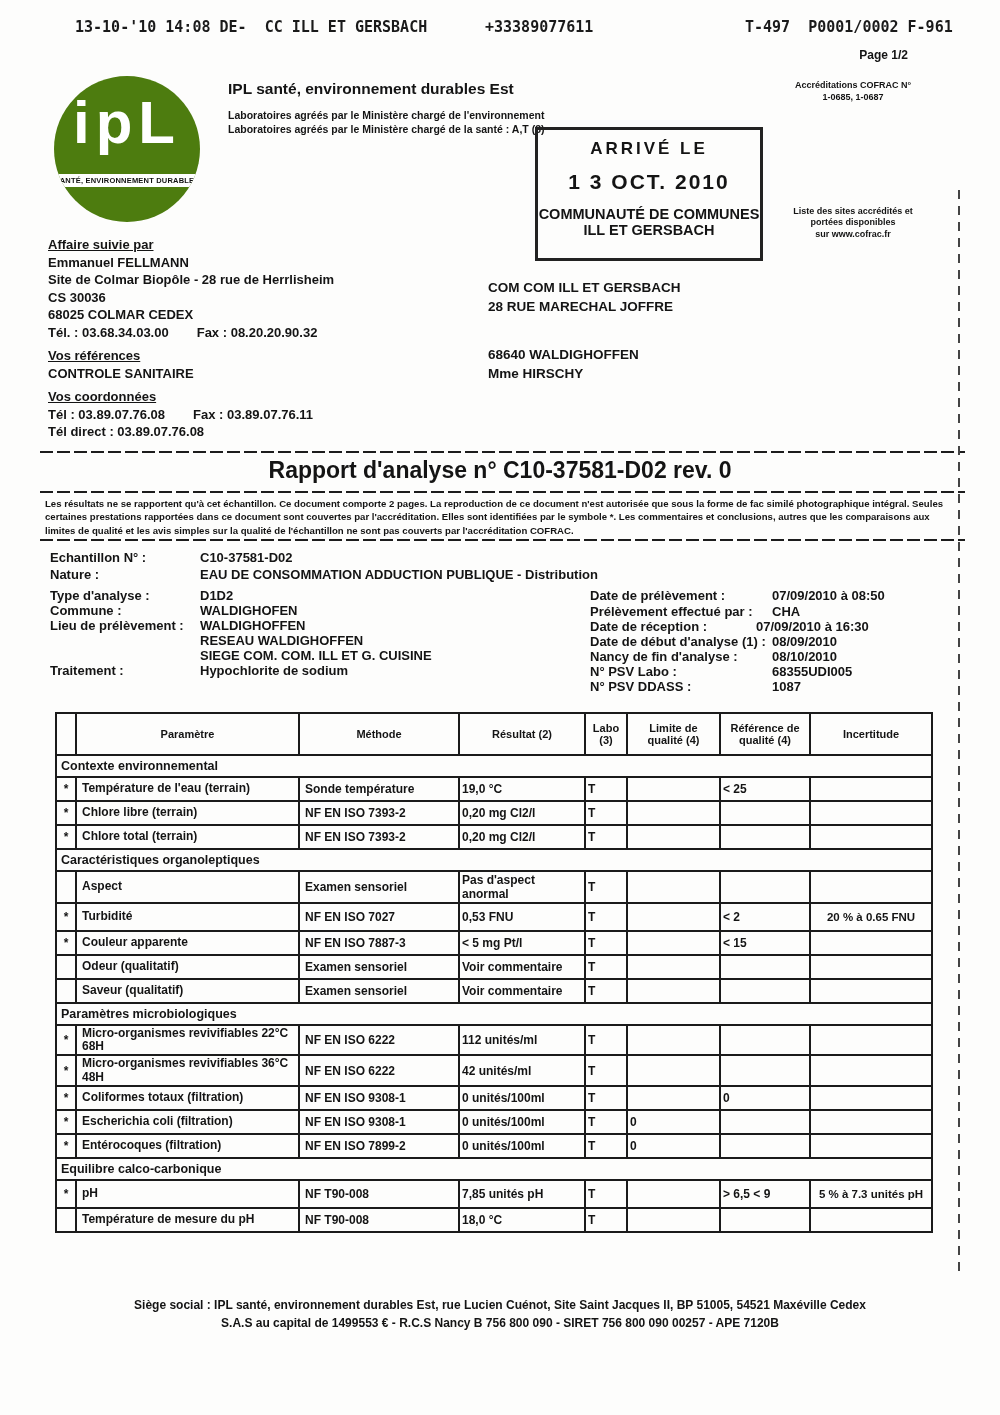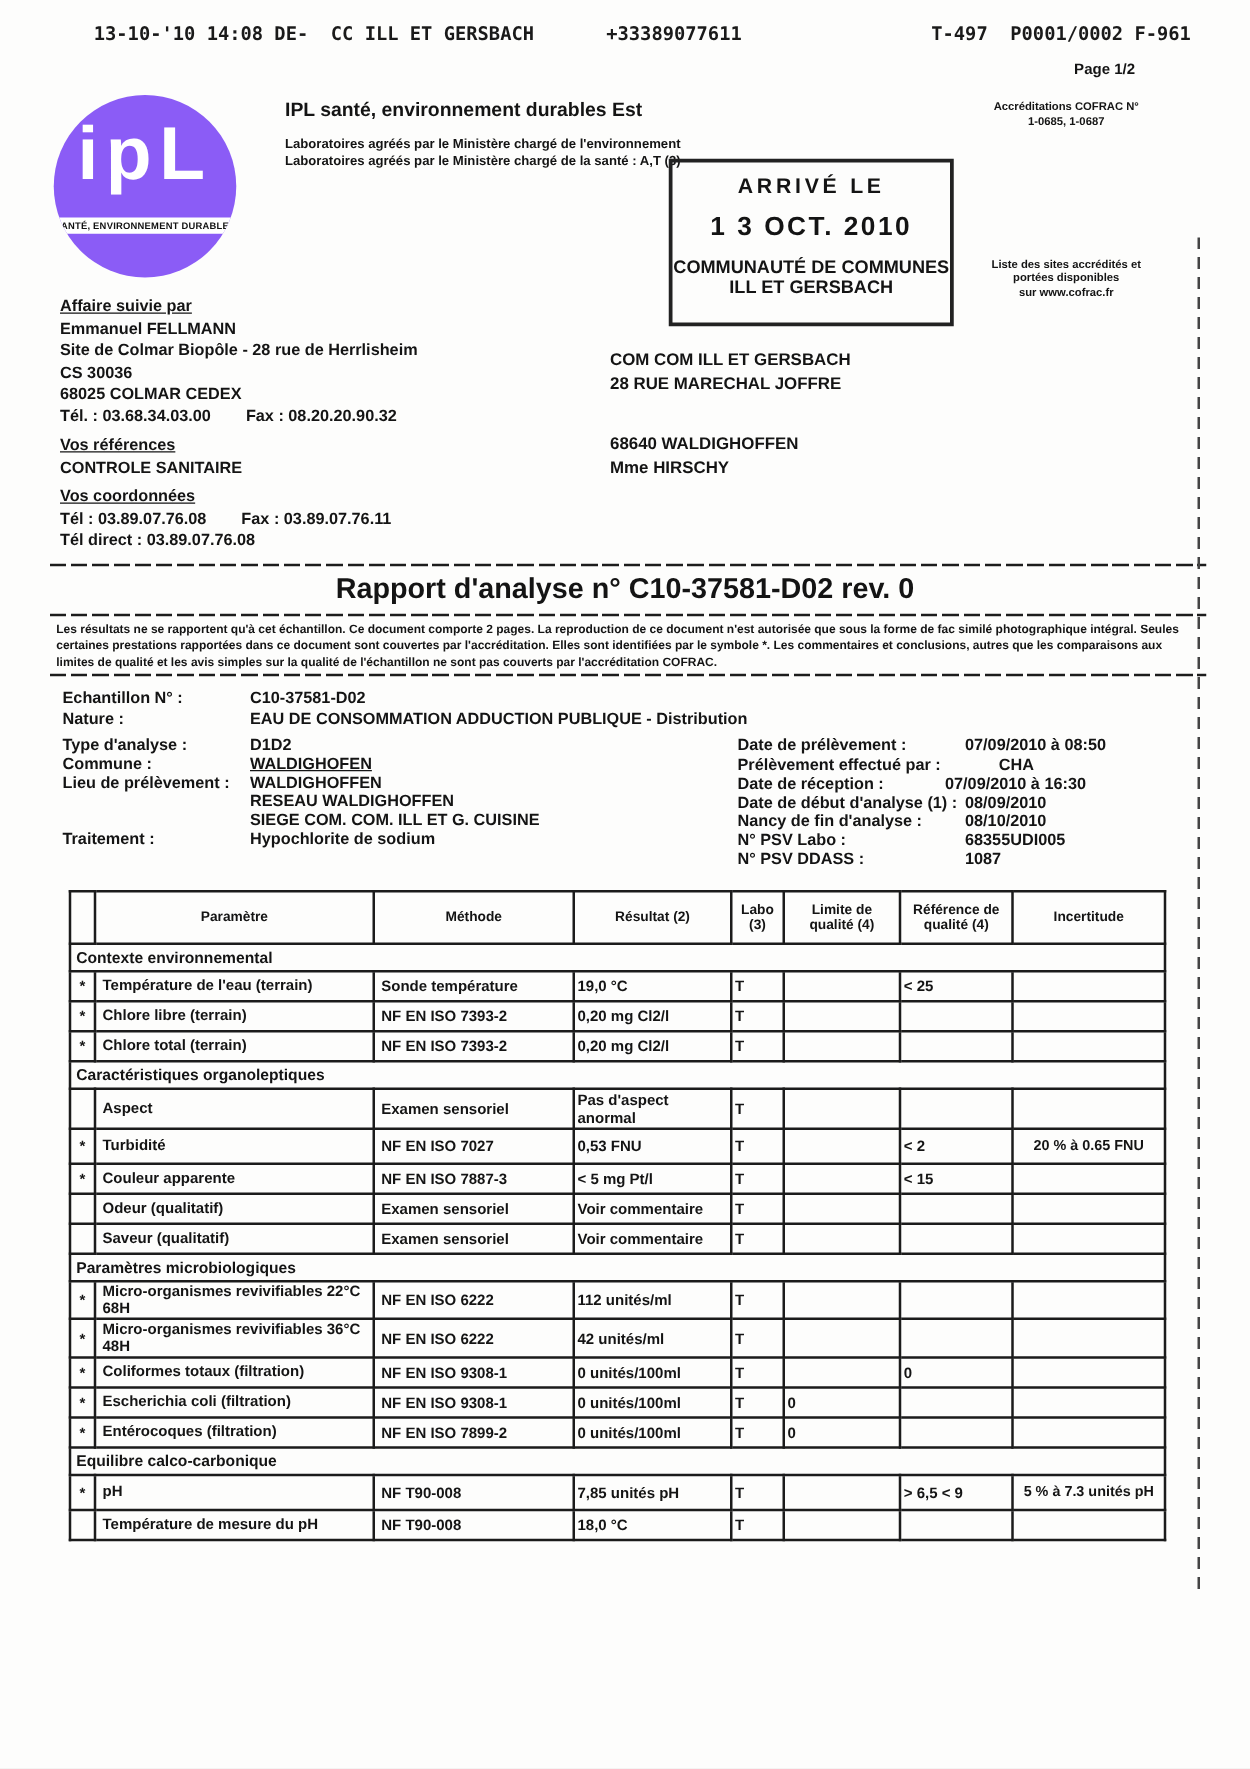--- a/index.html
+++ b/index.html
@@ -3,21 +3,21 @@
 <meta charset="utf-8">
 <style>
   html,body{margin:0;padding:0;background:#e8e8e8;}
   .page{position:relative;width:1000px;height:1415px;background:#fdfdfc;margin:0 auto;
         font-family:"Liberation Sans",sans-serif;color:#141414;overflow:hidden;}
   .abs{position:absolute;}
   
   .faxline{font-family:"DejaVu Sans Mono",monospace;font-weight:bold;font-size:15px;white-space:pre;color:#1a1a1a;}
   .pagenote{font-size:12px;font-weight:bold;}
   
-  .ipl-logo{left:43px;top:76px;width:146px;height:146px;background:#8b5cf6;border-radius:50%;overflow:hidden;}
+  .ipl-logo{left:54px;top:76px;width:146px;height:146px;background:#4d7c0f;border-radius:50%;overflow:hidden;}
   .ipl-letters{color:#ffffff;font-size:60px;font-weight:bold;text-align:center;margin-top:12px;letter-spacing:6px;}
   .ipl-band{position:absolute;left:0;right:0;top:98px;background:#ffffff;color:#111;
             font-size:7.5px;font-weight:bold;text-align:center;padding:2px 0;letter-spacing:0.2px;white-space:nowrap;}
   
   .company{font-size:15.5px;font-weight:bold;}
   .agree{font-size:10.5px;font-weight:bold;line-height:1.35;}
   .accred{width:170px;text-align:center;font-size:9px;font-weight:bold;line-height:1.3;}
   .cofrac-box{width:170px;text-align:center;}
   .cofrac-word{font-size:17px;font-weight:bold;letter-spacing:1px;line-height:1;}
   .essais{display:inline-block;font-size:9px;font-weight:bold;letter-spacing:5px;
@@ -128,32 +128,32 @@
   <div class="abs disclaimer">Les résultats ne se rapportent qu'à cet échantillon. Ce document comporte 2 pages. La reproduction de ce document n'est autorisée que sous la forme de fac similé photographique intégral. Seules certaines prestations rapportées dans ce document sont couvertes par l'accréditation. Elles sont identifiées par le symbole *. Les commentaires et conclusions, autres que les comparaisons aux limites de qualité et les avis simples sur la qualité de l'échantillon ne sont pas couverts par l'accréditation COFRAC.</div>
   <div class="abs dash-rule" style="top:539px;"></div>
 
   <span class="abs info-label" style="left:50px;top:550px;">Echantillon N° :</span>
   <span class="abs info-value" style="left:200px;top:550px;">C10-37581-D02</span>
   <span class="abs info-label" style="left:50px;top:567px;">Nature :</span>
   <span class="abs info-value" style="left:200px;top:567px;">EAU DE CONSOMMATION ADDUCTION PUBLIQUE - Distribution</span>
   <span class="abs info-label" style="left:50px;top:588px;">Type d'analyse :</span>
   <span class="abs info-value" style="left:200px;top:588px;">D1D2</span>
   <span class="abs info-label" style="left:50px;top:603px;">Commune :</span>
-  <span class="abs info-value" style="left:200px;top:603px;text-decoration:underline;">WALDIGHOFEN</span>
+  <span class="abs info-value" style="left:200px;top:603px;">WALDIGHOFEN</span>
   <span class="abs info-label" style="left:50px;top:618px;">Lieu de prélèvement :</span>
   <span class="abs info-value" style="left:200px;top:618px;">WALDIGHOFFEN</span>
   <span class="abs info-value" style="left:200px;top:633px;">RESEAU WALDIGHOFFEN</span>
   <span class="abs info-value" style="left:200px;top:648px;">SIEGE COM. COM. ILL ET G. CUISINE</span>
   <span class="abs info-label" style="left:50px;top:663px;">Traitement :</span>
   <span class="abs info-value" style="left:200px;top:663px;">Hypochlorite de sodium</span>
 
   <span class="abs info-label" style="left:590px;top:588px;">Date de prélèvement :</span>
   <span class="abs info-value" style="left:772px;top:588px;">07/09/2010 à 08:50</span>
   <span class="abs info-label" style="left:590px;top:604px;">Prélèvement effectué par :</span>
-  <span class="abs info-value" style="left:799px;top:604px;">CHA</span>
+  <span class="abs info-value" style="left:772px;top:604px;">CHA</span>
   <span class="abs info-label" style="left:590px;top:619px;">Date de réception :</span>
   <span class="abs info-value" style="left:756px;top:619px;">07/09/2010 à 16:30</span>
   <span class="abs info-label" style="left:590px;top:634px;">Date de début d'analyse (1) :</span>
   <span class="abs info-value" style="left:772px;top:634px;">08/09/2010</span>
   <span class="abs info-label" style="left:590px;top:649px;">Nancy de fin d'analyse :</span>
   <span class="abs info-value" style="left:772px;top:649px;">08/10/2010</span>
   <span class="abs info-label" style="left:590px;top:664px;">N° PSV Labo :</span>
   <span class="abs info-value" style="left:772px;top:664px;">68355UDI005</span>
   <span class="abs info-label" style="left:590px;top:679px;">N° PSV DDASS :</span>
   <span class="abs info-value" style="left:772px;top:679px;">1087</span>
@@ -348,14 +348,18 @@
       <td class="c-labo">T</td>
       <td class="c-lim"></td>
       <td class="c-ref"></td>
       <td class="c-inc"></td>
     </tr>
   </tbody>
     </table>
 
   <div class="abs vert-artifact"></div>
 
+  <div class="abs footer">
+    <div>Siège social  : IPL santé, environnement durables Est, rue Lucien Cuénot, Site Saint Jacques II, BP 51005, 54521 Maxéville Cedex</div>
+    <div>S.A.S au capital de 1499553 € - R.C.S Nancy B 756 800 090 - SIRET 756 800 090 00257 - APE 7120B</div>
+  </div>
 
 </div>
 
 </body></html>

